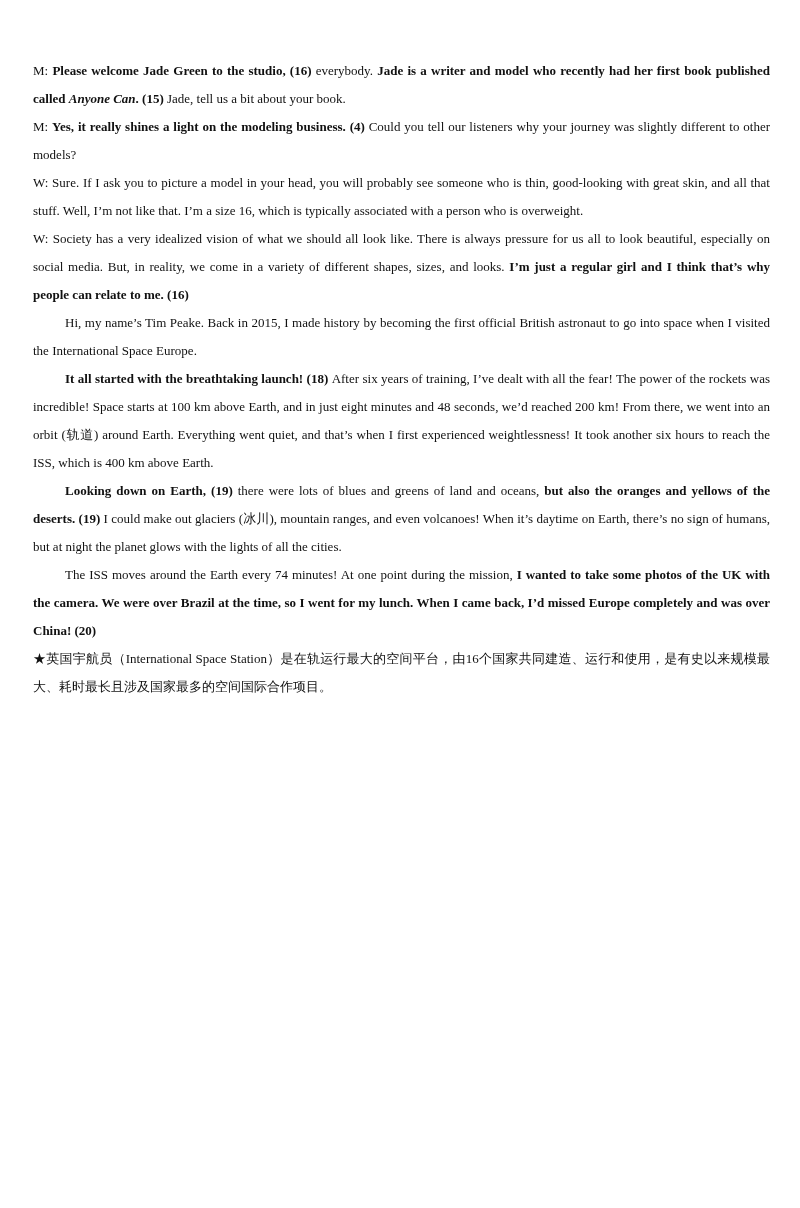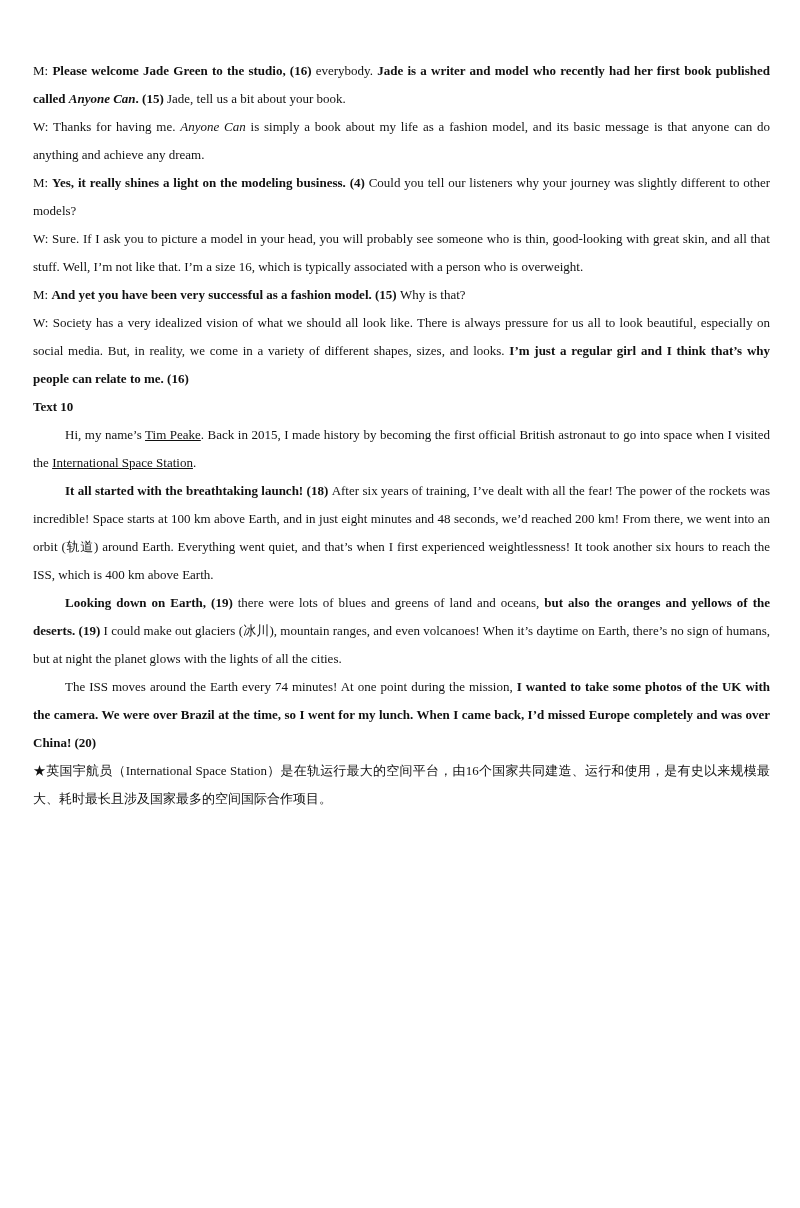--- a/index.html
+++ b/index.html
@@ -20,33 +20,30 @@
     color: #111111;
     overflow: hidden;
   }
   p.para {
     margin: 0;
     text-align: justify;
   }
   p.para.indent { text-indent: 32px; }
   .b { font-weight: bold; }
   .i { font-style: italic; }
-  .u { text-decoration: underline; }
+  .u { }
 </style>
 </head>
 <body>
 
 <div class="page">
   <div>
       <p class="para"><span>M: </span><span class="b">Please welcome Jade Green to the studio, (16) </span><span>everybody. </span><span class="b">Jade is a writer and model who recently had her first book published called </span><span class="b i">Anyone Can</span><span class="b">. (15) </span><span>Jade, tell us a bit about your book.</span></p>
-      <p class="para"><span>W: Thanks for having me. </span><span class="i">Anyone Can</span><span> is simply a book about my life as a fashion model, and its basic message is that anyone can do anything and achieve any dream.</span></p>
       <p class="para"><span>M: </span><span class="b">Yes, it really shines a light on the modeling business. (4) </span><span>Could you tell our listeners why your journey was slightly different to other models?</span></p>
       <p class="para"><span>W: Sure. If I ask you to picture a model in your head, you will probably see someone who is thin, good-looking with great skin, and all that stuff. Well, I’m not like that. I’m a size 16, which is typically associated with a person who is overweight.</span></p>
-      <p class="para"><span>M: </span><span class="b">And yet you have been very successful as a fashion model. (15) </span><span>Why is that?</span></p>
       <p class="para"><span>W: Society has a very idealized vision of what we should all look like. There is always pressure for us all to look beautiful, especially on social media. But, in reality, we come in a variety of different shapes, sizes, and looks. </span><span class="b">I’m just a regular girl and I think that’s why people can relate to me. (16)</span></p>
-      <p class="para"><span class="b">Text 10</span></p>
-      <p class="para indent"><span>Hi, my name’s </span><span class="u">Tim Peake</span><span>. Back in 2015, I made history by becoming the first official British astronaut to go into space when I visited the </span><span class="u">International Space Station</span><span>.</span></p>
+      <p class="para indent"><span>Hi, my name’s </span><span class="u">Tim Peake</span><span>. Back in 2015, I made history by becoming the first official British astronaut to go into space when I visited the </span><span class="u">International Space Europe</span><span>.</span></p>
       <p class="para indent"><span class="b">It all started with the breathtaking launch! (18) </span><span>After six years of training, I’ve dealt with all the fear! The power of the rockets was incredible! Space starts at 100 km above Earth, and in just eight minutes and 48 seconds, we’d reached 200 km! From there, we went into an orbit (轨道) around Earth. Everything went quiet, and that’s when I first experienced weightlessness! It took another six hours to reach the ISS, which is 400 km above Earth.</span></p>
       <p class="para indent"><span class="b">Looking down on Earth, (19) </span><span>there were lots of blues and greens of land and oceans, </span><span class="b">but also the oranges and yellows of the deserts. (19) </span><span>I could make out glaciers (冰川), mountain ranges, and even volcanoes! When it’s daytime on Earth, there’s no sign of humans, but at night the planet glows with the lights of all the cities.</span></p>
       <p class="para indent"><span>The ISS moves around the Earth every 74 minutes! At one point during the mission, </span><span class="b">I wanted to take some photos of the UK with the camera. We were over Brazil at the time, so I went for my lunch. When I came back, I’d missed Europe completely and was over China! (20)</span></p>
       <p class="para"><span>★英国宇航员（International Space Station）是在轨运行最大的空间平台，由16个国家共同建造、运行和使用，是有史以来规模最大、耗时最长且涉及国家最多的空间国际合作项目。</span></p>
     </div>
 </div>
 
 </body></html>

